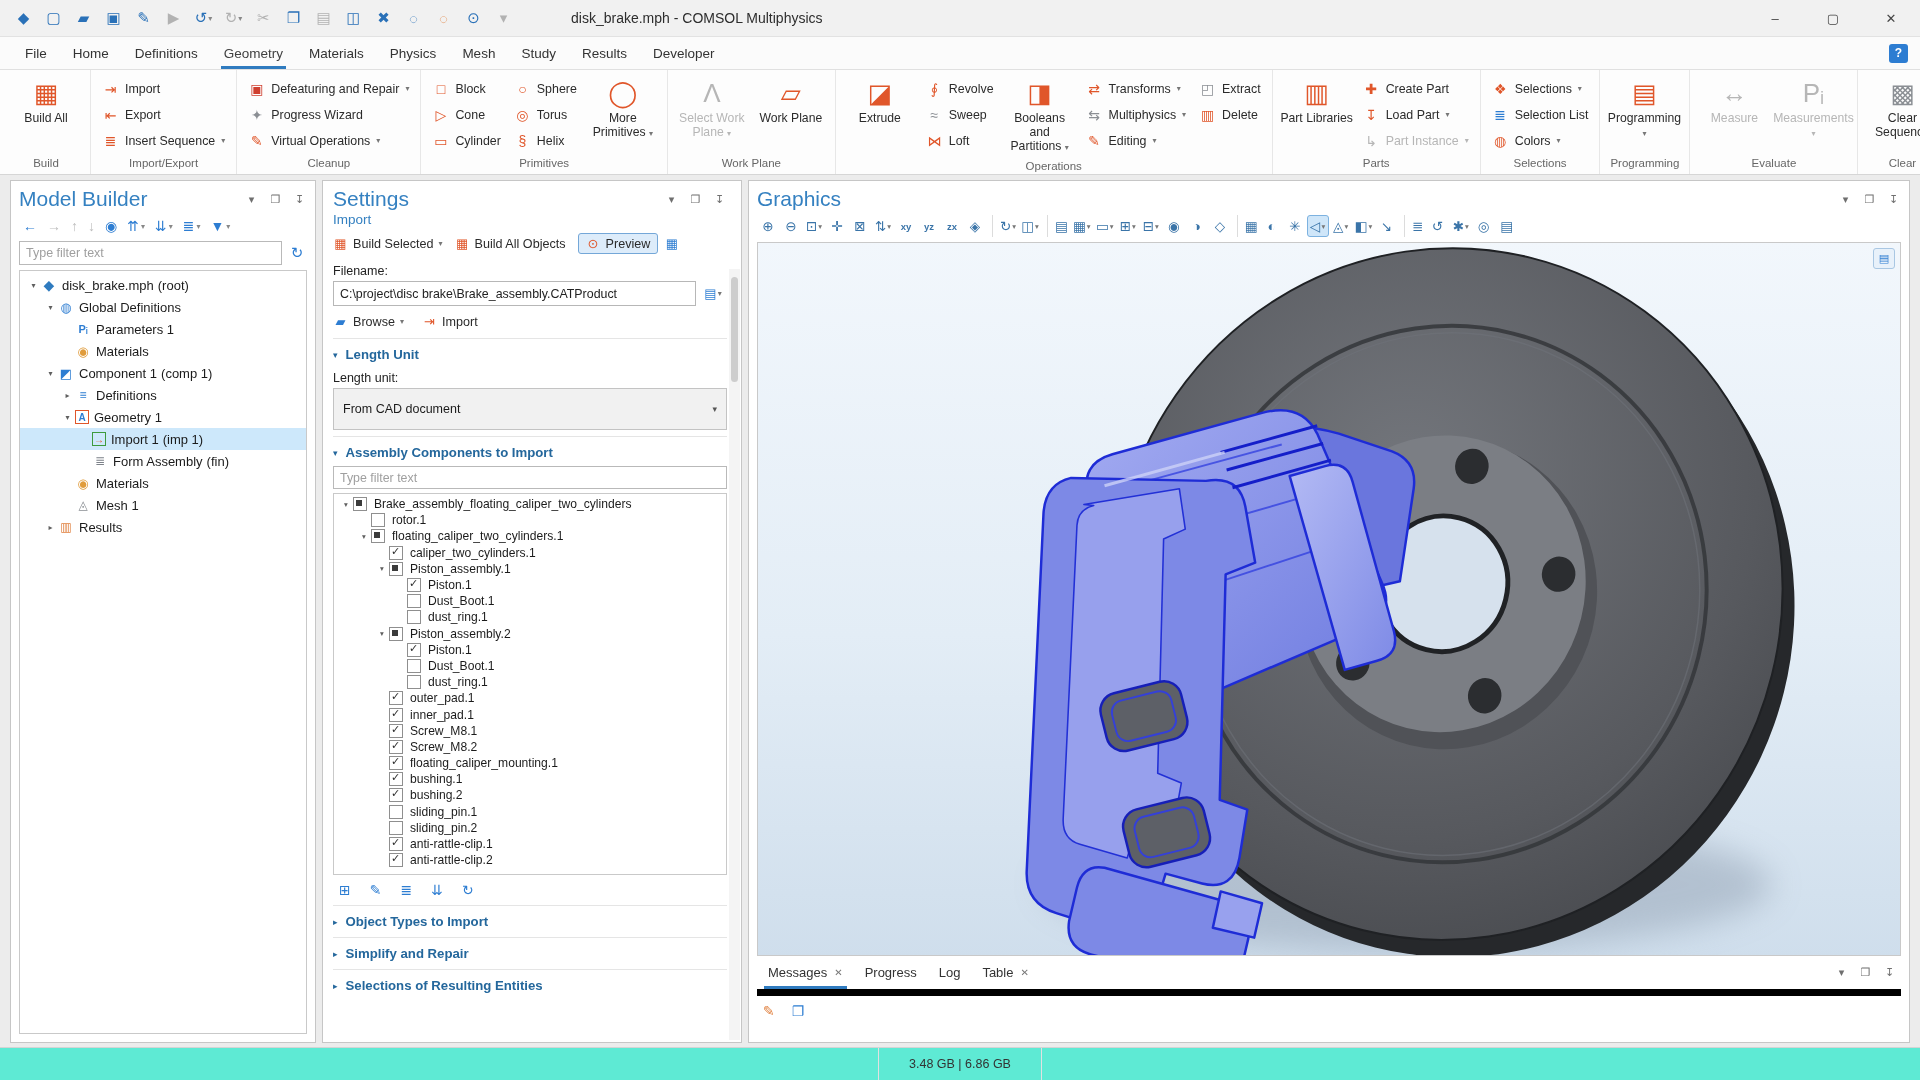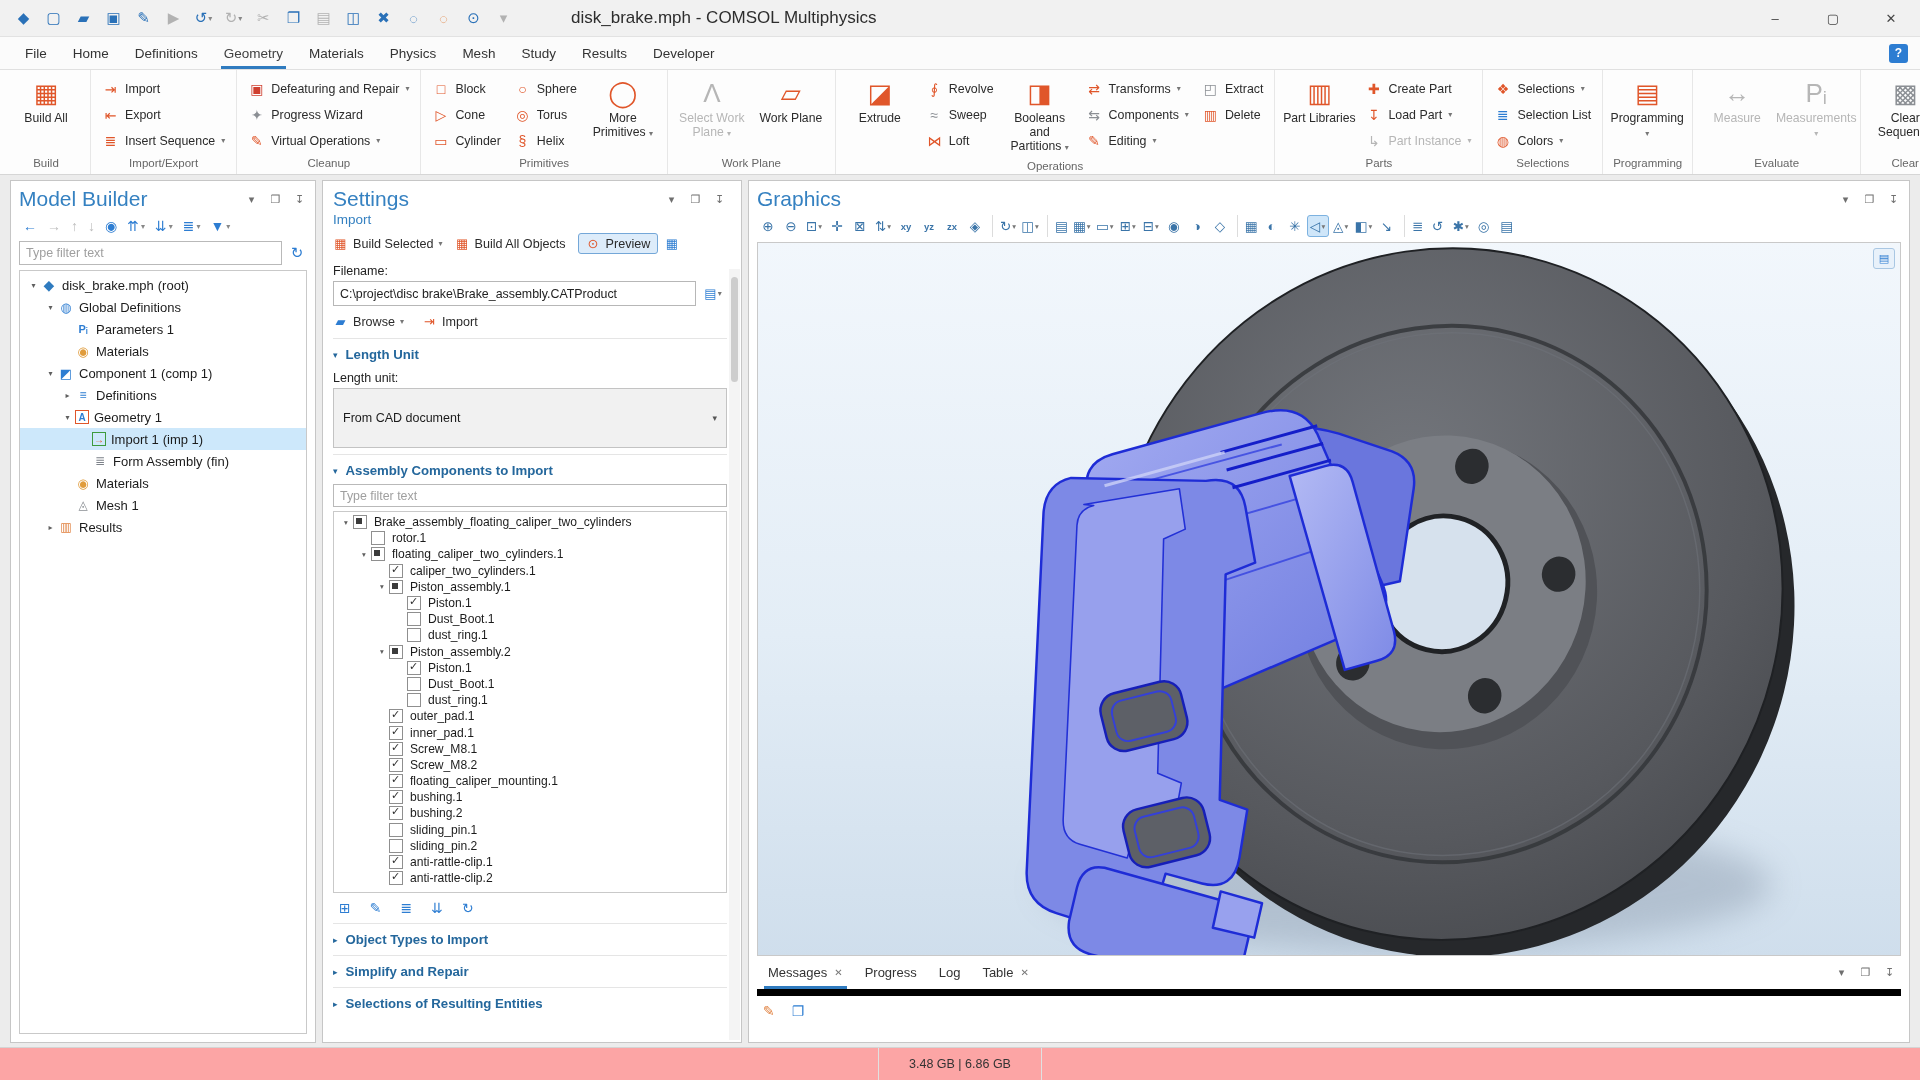--- a/index.html
+++ b/index.html
@@ -8,21 +8,21 @@
   #app{display:flex;flex-direction:column;width:100%;height:100%}
 
   
   .titlebar{height:36px;background:#f1f1f1;display:flex;align-items:center;border-bottom:1px solid #e2e2e2;flex:none}
   .qat{display:flex;align-items:center;gap:3px;padding-left:10px}
   .qico{width:27px;height:26px;display:flex;align-items:center;justify-content:center;font-size:15px;color:#2a71b8;border-radius:4px}
   .qico.dim{color:#b2b2b2}
   .qico.or{color:#e0803f}
   .qico .car{display:none;font-size:8px;color:#888;margin-left:1px}
   .qico .car.show{display:inline}
-  .wtitle{margin-left:54px;font-size:17px;color:#2d2d2d}
+  .wtitle{margin-left:54px;font-size:14px;color:#2d2d2d}
   .wincontrols{margin-left:auto;display:flex;height:100%}
   .wbtn{width:58px;display:flex;align-items:center;justify-content:center;font-size:13px;color:#454545}
 
   
   .menubar{height:32px;background:#fbfbfb;display:flex;align-items:center;border-bottom:1px solid #e0e0e0;padding:0 12px;flex:none}
   .menu-item{padding:0 13px;height:100%;display:flex;align-items:center;font-size:13.5px;color:#333;position:relative;cursor:default}
   .menu-item.active{color:#404040}
   .menu-item.active::after{content:"";position:absolute;left:10px;right:10px;bottom:0;height:3px;background:#2f7bbf}
   .help-btn{margin-left:auto;width:19px;height:19px;background:#2d7dd2;color:#fff;font-weight:700;font-size:12px;
             display:flex;align-items:center;justify-content:center;border-radius:3px}
@@ -97,21 +97,21 @@
   .stbtn{display:flex;align-items:center;gap:5px;font-size:12.6px;color:#2b2b2b;white-space:nowrap}
   .stbtn .rsi{width:15px;font-size:13px}
   .preview-btn{border:1px solid #74a7d8;background:#ddecfa;padding:2px 7px;border-radius:3px}
   .flabel{font-size:12.5px;color:#222;padding:3px 0 3px;flex:none}
   .frow{display:flex;gap:3px;align-items:center;flex:none}
   .frow input{flex:1;height:25px;border:1px solid #b7b7b7;padding:0 6px;font-size:12.4px;font-family:inherit;color:#222;box-sizing:border-box}
   .auxbtn{width:28px;height:25px;display:flex;align-items:center;justify-content:center;color:#2d7dd2;font-size:13px;gap:1px}
   .bi-row{display:flex;gap:18px;align-items:center;padding:8px 0 9px;flex:none}
   .sechead{display:flex;align-items:center;gap:8px;padding:8px 0 6px;border-top:1px solid #e5e5e5;color:#24679c;font-size:13.2px;font-weight:700;flex:none}
   .sechead .exp,.csec .exp{font-size:9px;color:#24679c}
-  .ludrop{height:26px;background:#f1f1f1;border:1px solid #c3c3c3;display:flex;align-items:center;padding:16px 9px;font-size:12.5px;margin-bottom:6px;flex:none}
+  .ludrop{height:26px;background:#f1f1f1;border:1px solid #c3c3c3;display:flex;align-items:center;padding:7px 9px;font-size:12.5px;margin-bottom:6px;flex:none}
   .ludrop .dcar{margin-left:auto;font-size:9px;color:#555}
   .cbrow{display:flex;align-items:center;gap:8px;padding:2px 0 7px;font-size:12.5px;flex:none}
   .cbox{width:13px;height:13px;border:1px solid #9b9b9b;background:#fff;flex:none}
   .sfilter{flex:none;padding-bottom:4px}
   .sfilter input{width:100%;height:23px;border:1px solid #b9b9b9;padding:0 6px;font-size:12.4px;font-family:inherit;box-sizing:border-box}
   .stree{border:1px solid #c9c9c9;height:378px;overflow:hidden;padding-top:2px;flex:none}
   .srow{display:flex;align-items:center;height:16.2px;font-size:12.1px;white-space:nowrap}
   .srow .exp{width:14px;text-align:center;font-size:7.5px;color:#5f5f5f;flex:none}
   .cb{width:12px;height:12px;border:1px solid #8f8f8f;background:#fff;margin-right:7px;position:relative;flex:none}
   .srow[data-state="checked"] .cb::after{content:"✓";position:absolute;left:1px;top:-2px;font-size:11px;color:#2e2e2e;font-weight:700}
@@ -143,21 +143,21 @@
   .btabs{display:flex;align-items:center;border-bottom:7px solid #000000;height:33px;gap:2px;flex:none}
   .btab{display:flex;align-items:center;gap:7px;padding:0 11px;height:100%;font-size:13px;color:#333;position:relative}
   .btab.active::after{content:"";position:absolute;bottom:0;left:7px;right:7px;height:3px;background:#2f7bbf}
   .tclose{font-size:10px;color:#777;display:none}
   .tclose.show{display:inline}
   .btabs .phicons{margin-left:auto;padding-right:4px}
   .btb{display:flex;gap:9px;padding:4px 2px;align-items:center;flex:none}
   .btb .tbico.or{color:#e0803f}
 
   
-  .statusbar{height:32px;background:#fca5a5;border-top:1px solid #d4d4d4;display:flex;align-items:flex-end;justify-content:center;flex:none}
+  .statusbar{height:32px;background:#5eead4;border-top:1px solid #d4d4d4;display:flex;align-items:flex-end;justify-content:center;flex:none}
   .statuscell{height:100%;display:flex;align-items:center;padding:0 30px;border-left:1px solid #e1e1e1;border-right:1px solid #e1e1e1;
               font-size:12.5px;color:#333}
 </style>
 </head>
 <body>
 
 <div id="app">
 
   <div class="titlebar">
     <div class="qat">
@@ -421,21 +421,21 @@
             <span class="rbl"><span>Booleans and Partitions</span> <span class="bcar">▾</span></span>
           </div>
         <div class="rcol">
           <div class="rsm">
               <span class="rsi">⇄</span>
               <span>Transforms</span>
               <span class="scar">▾</span>
             </div>
           <div class="rsm">
               <span class="rsi c-gray">⇆</span>
-              <span>Components</span>
+              <span>Multiphysics</span>
               <span class="scar">▾</span>
             </div>
           <div class="rsm">
               <span class="rsi">✎</span>
               <span>Editing</span>
               <span class="scar">▾</span>
             </div>
         </div>
         <div class="rcol">
           <div class="rsm">

